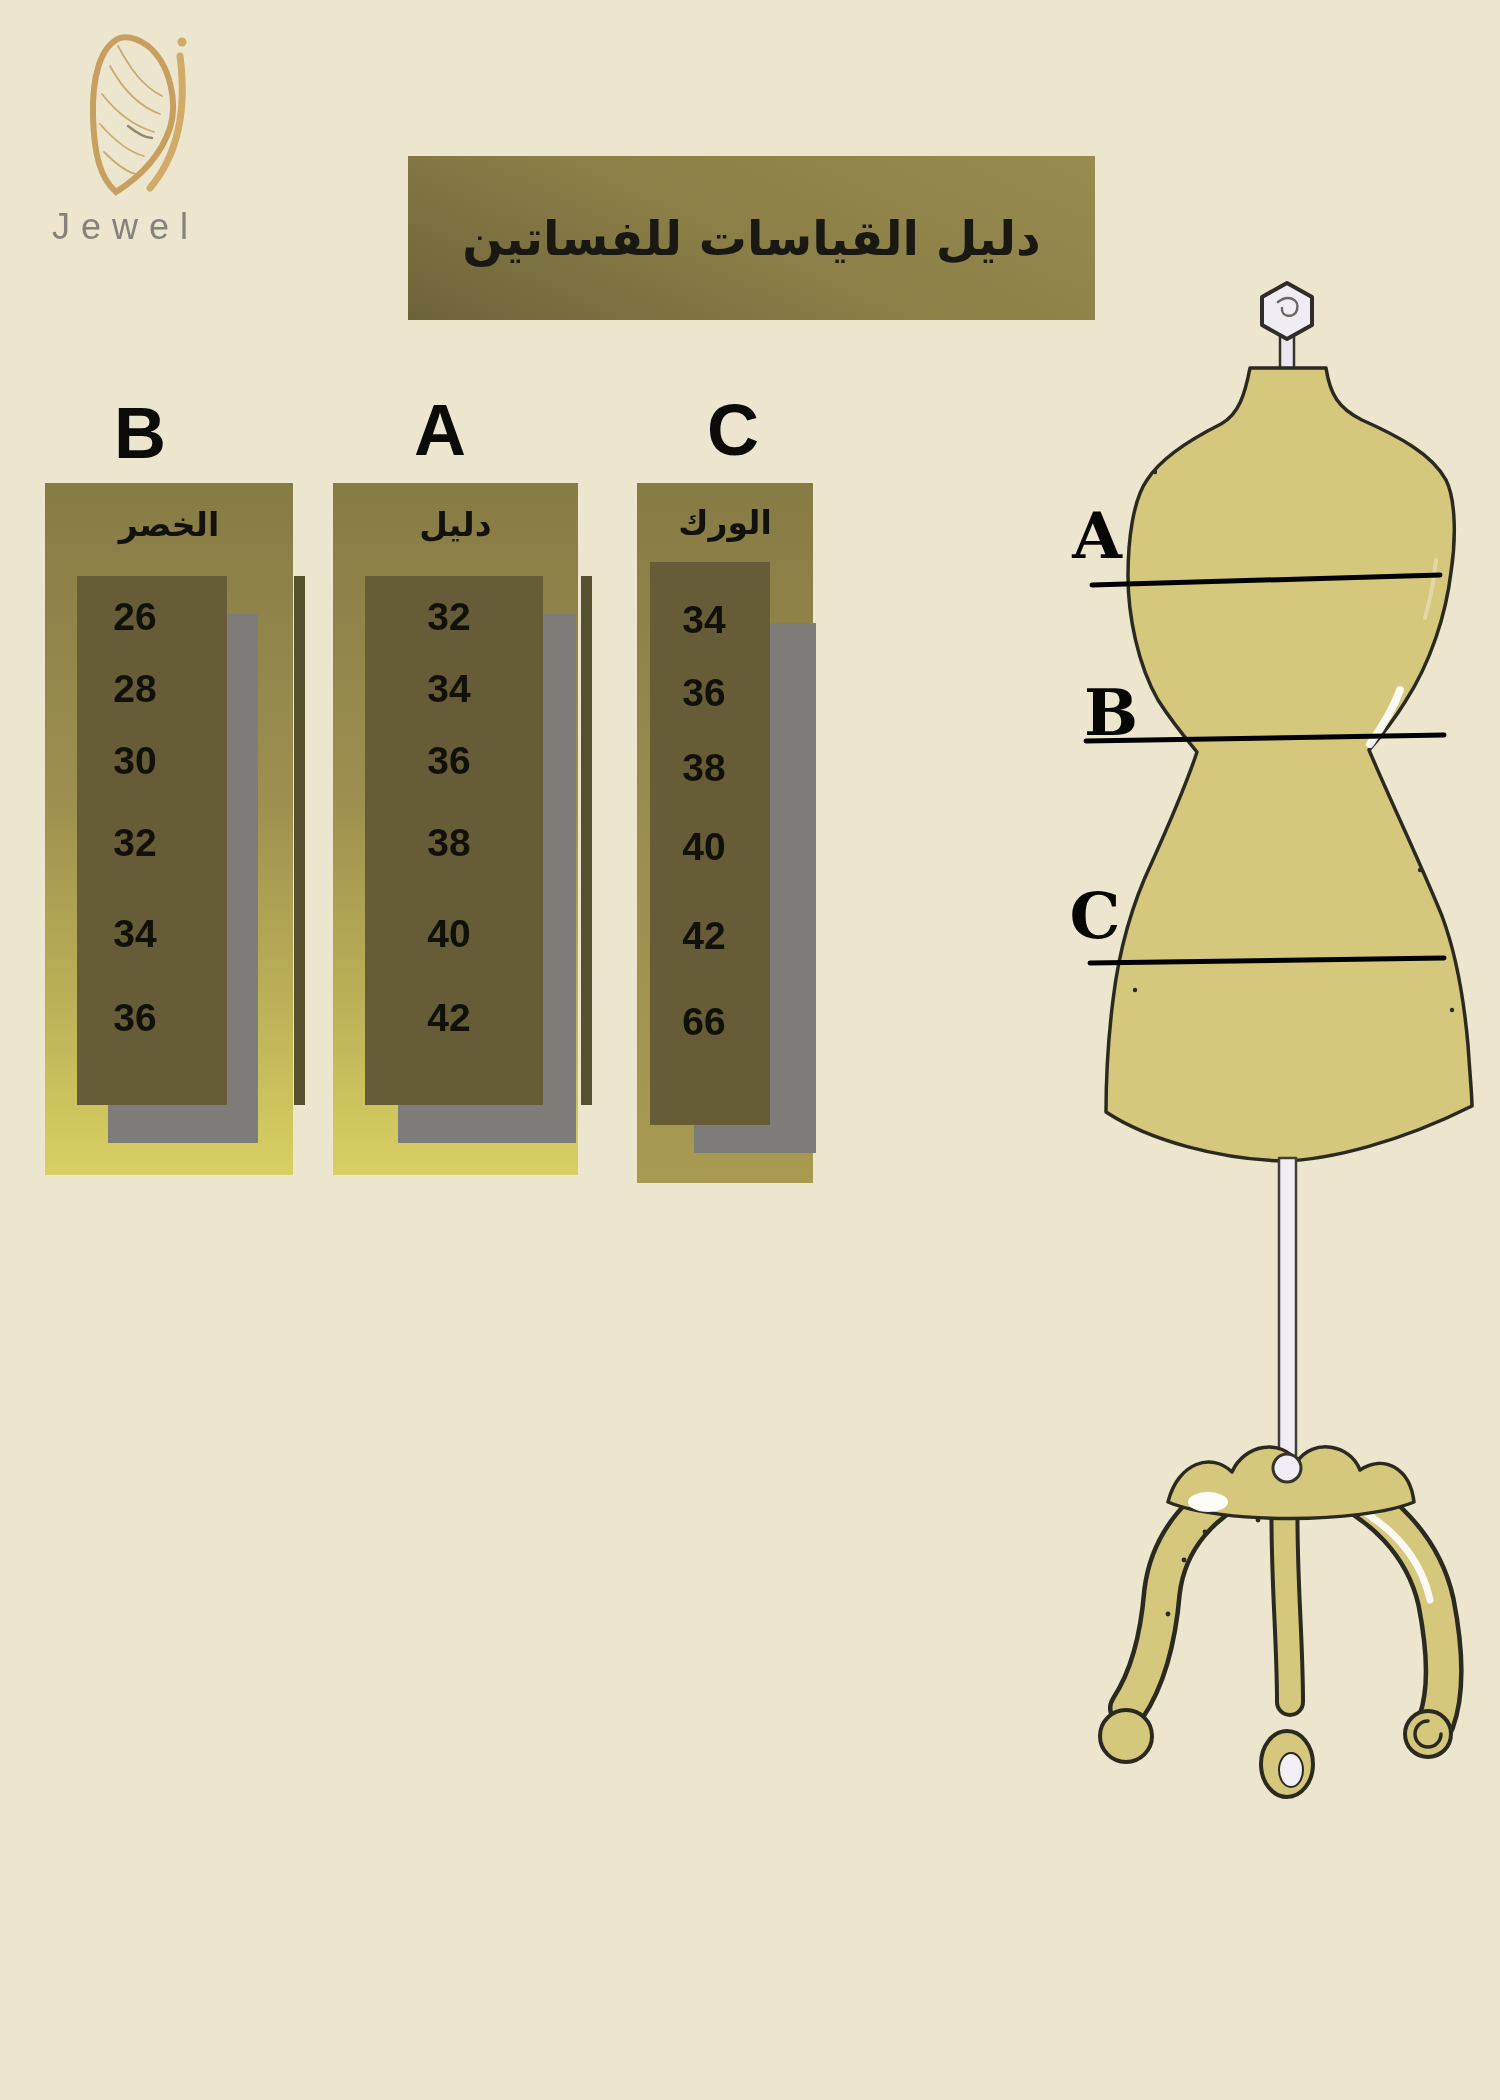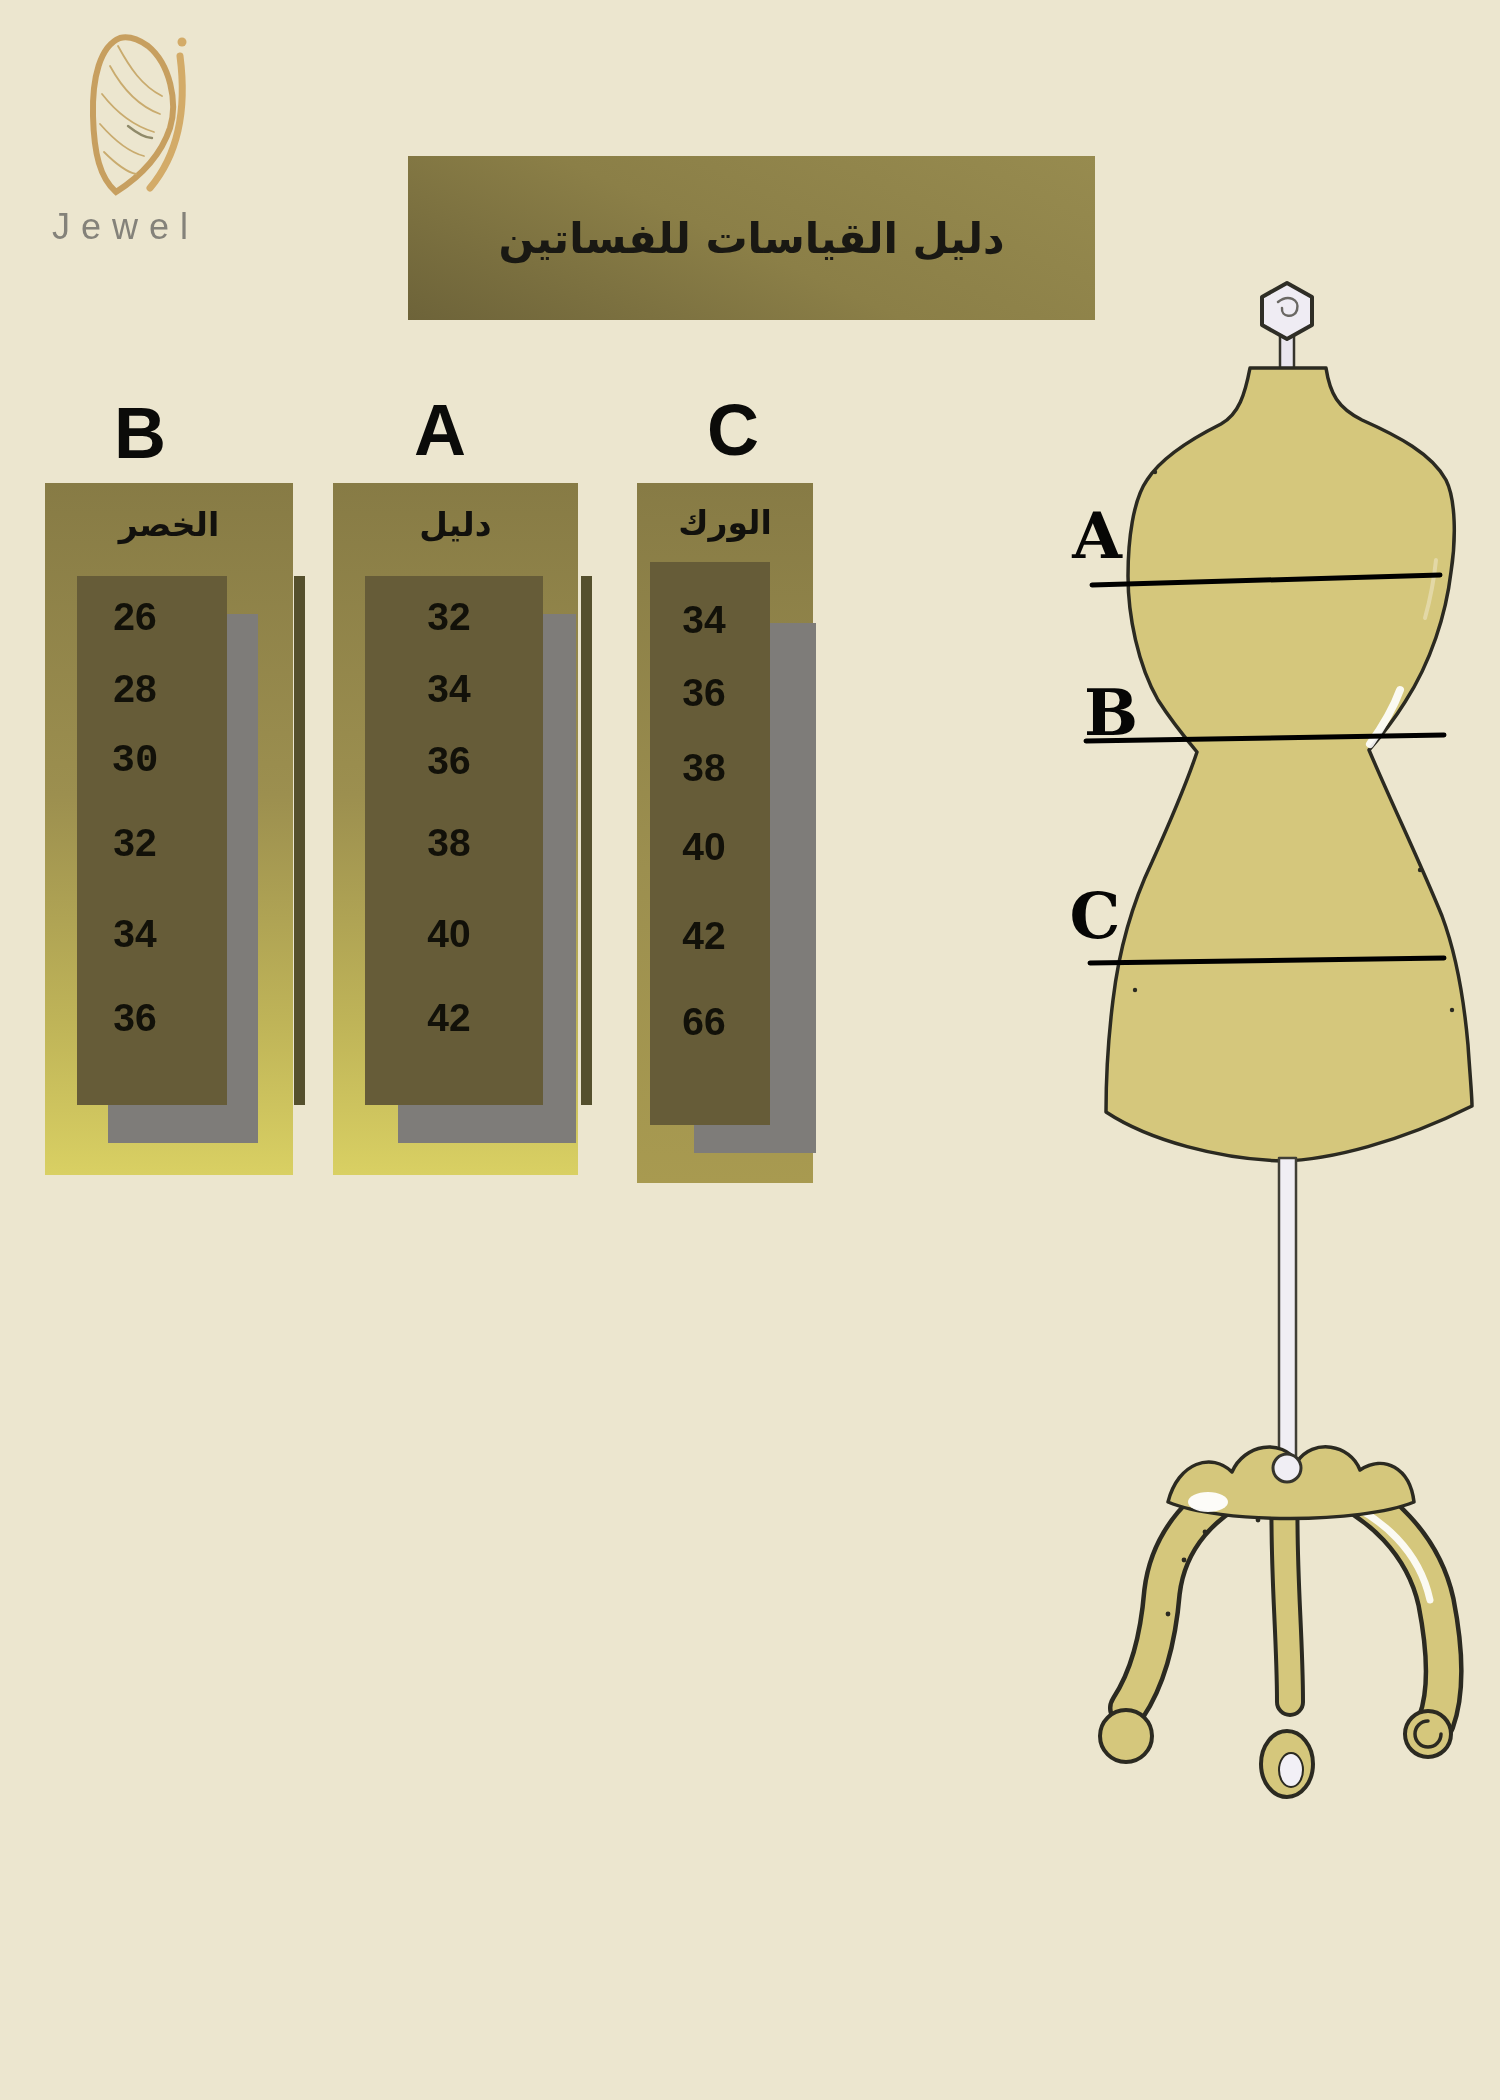--- a/index.html
+++ b/index.html
@@ -15,21 +15,21 @@
 
   
   .logo-mark{position:absolute;left:58px;top:16px;width:150px;height:196px;}
   .logo-text{position:absolute;left:52px;top:206px;width:220px;font-size:36px;color:var(--logo-text);
              letter-spacing:11px;font-weight:400;}
 
   
   .banner{position:absolute;left:408px;top:156px;width:687px;height:164px;
           background:linear-gradient(205deg,var(--banner-a) 0%,var(--banner-b) 52%,var(--banner-c) 100%);
           display:flex;align-items:center;justify-content:center;}
-  .banner-title{font-family:"DejaVu Sans",sans-serif;font-size:42px;font-weight:bold;color:#191813;direction:rtl;}
+  .banner-title{font-family:"DejaVu Sans",sans-serif;font-size:48px;font-weight:bold;color:#191813;direction:rtl;}
 
   
   .col-letter{position:absolute;width:120px;text-align:center;font-size:72px;font-weight:bold;color:#0b0b09;}
   .panel{position:absolute;background:linear-gradient(to bottom,var(--panel-top) 0%,var(--panel-mid) 45%,
           var(--panel-hi) 78%,var(--panel-bottom) 100%);}
   .panel.c-style{background:linear-gradient(to bottom,var(--panel-top) 0%,var(--panel-mid) 55%,var(--panel-bottom-c) 100%);}
   .panel-header{position:absolute;left:0;right:0;top:22px;text-align:center;direction:rtl;
                 font-family:"DejaVu Sans",sans-serif;font-size:33px;font-weight:bold;color:#12110d;}
   .shadow{position:absolute;background:var(--shadow-gray);}
   .list{position:absolute;background:var(--cell-dark);}
@@ -75,21 +75,21 @@
   <div class="col-letter" style="left:80px;top:392px;">B</div>
   <div class="col-letter" style="left:380px;top:389px;">A</div>
   <div class="col-letter" style="left:673px;top:389px;">C</div>
 
   <div class="panel" style="left:45px;top:483px;width:248px;height:692px;">
     <div class="panel-header">الخصر</div>
     <div class="shadow" style="left:63px;top:131px;width:150px;height:529px;"></div>
     <div class="list list-0" style="left:32px;top:93px;width:150px;height:529px;padding-left:20px;">
         <div class="row" style="top: 41px;">26</div>
         <div class="row" style="top: 113px;">28</div>
-        <div class="row" style="top: 185px; font-family: Liberation Mono, monospace;">30</div>
+        <div class="row" style="top: 185px;">30</div>
         <div class="row" style="top: 267px;">32</div>
         <div class="row" style="top: 358px;">34</div>
         <div class="row" style="top: 442px;">36</div>
       </div>
   </div>
   <div class="col-strip" style="left:294px;top:576px;height:529px;"></div>
 
   <div class="panel" style="left:333px;top:483px;width:245px;height:692px;">
     <div class="panel-header">دليل</div>
     <div class="shadow" style="left:65px;top:131px;width:178px;height:529px;"></div>

